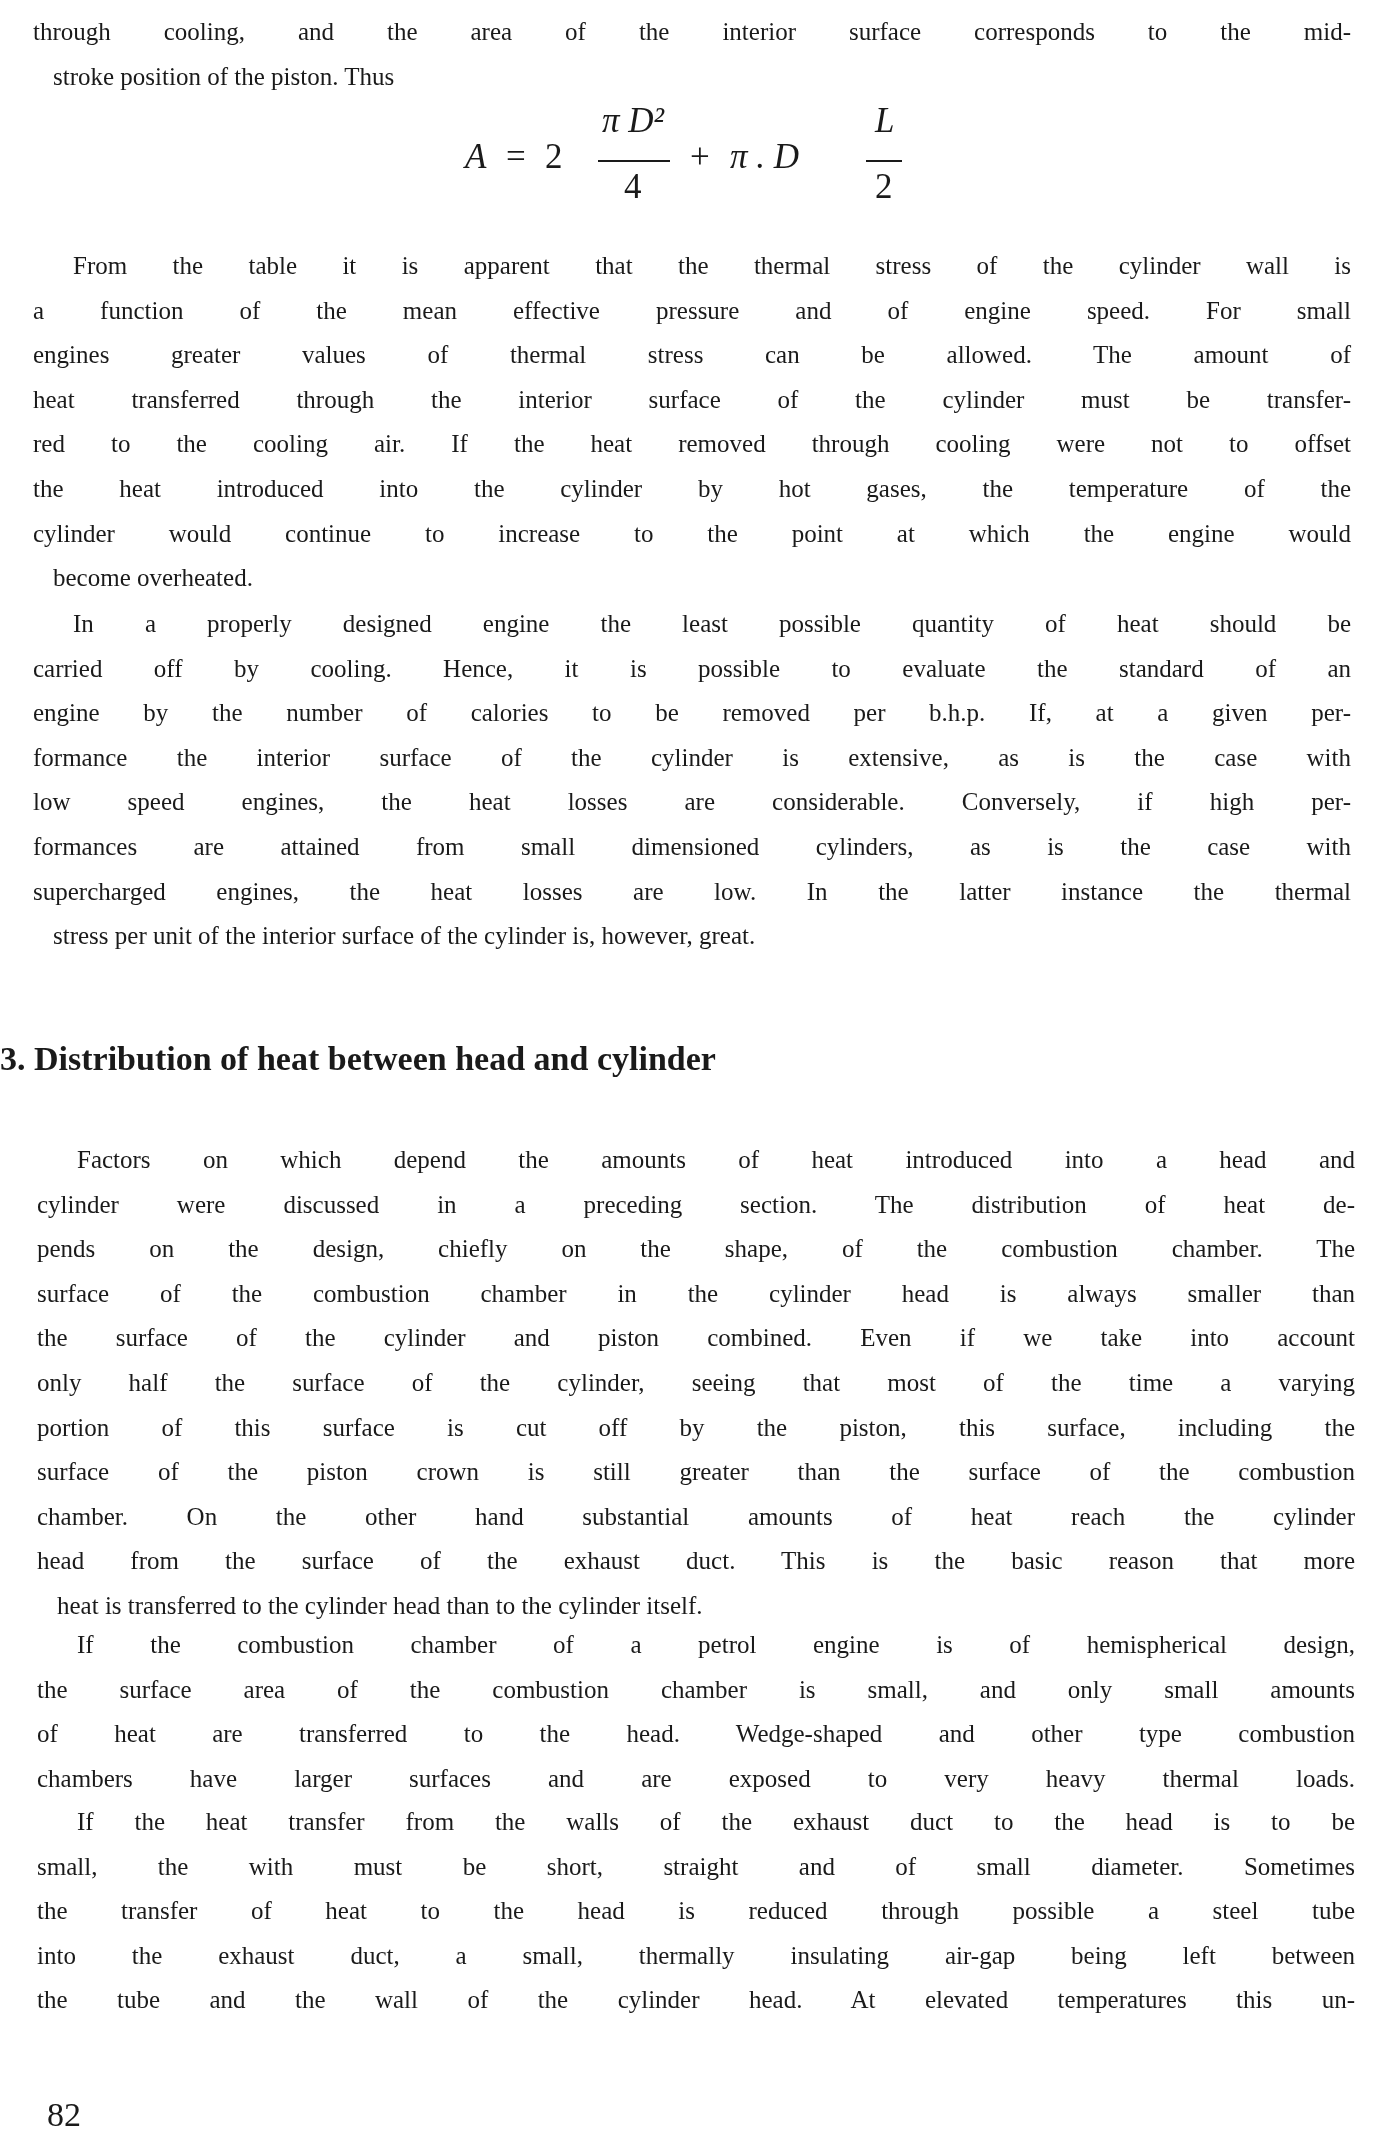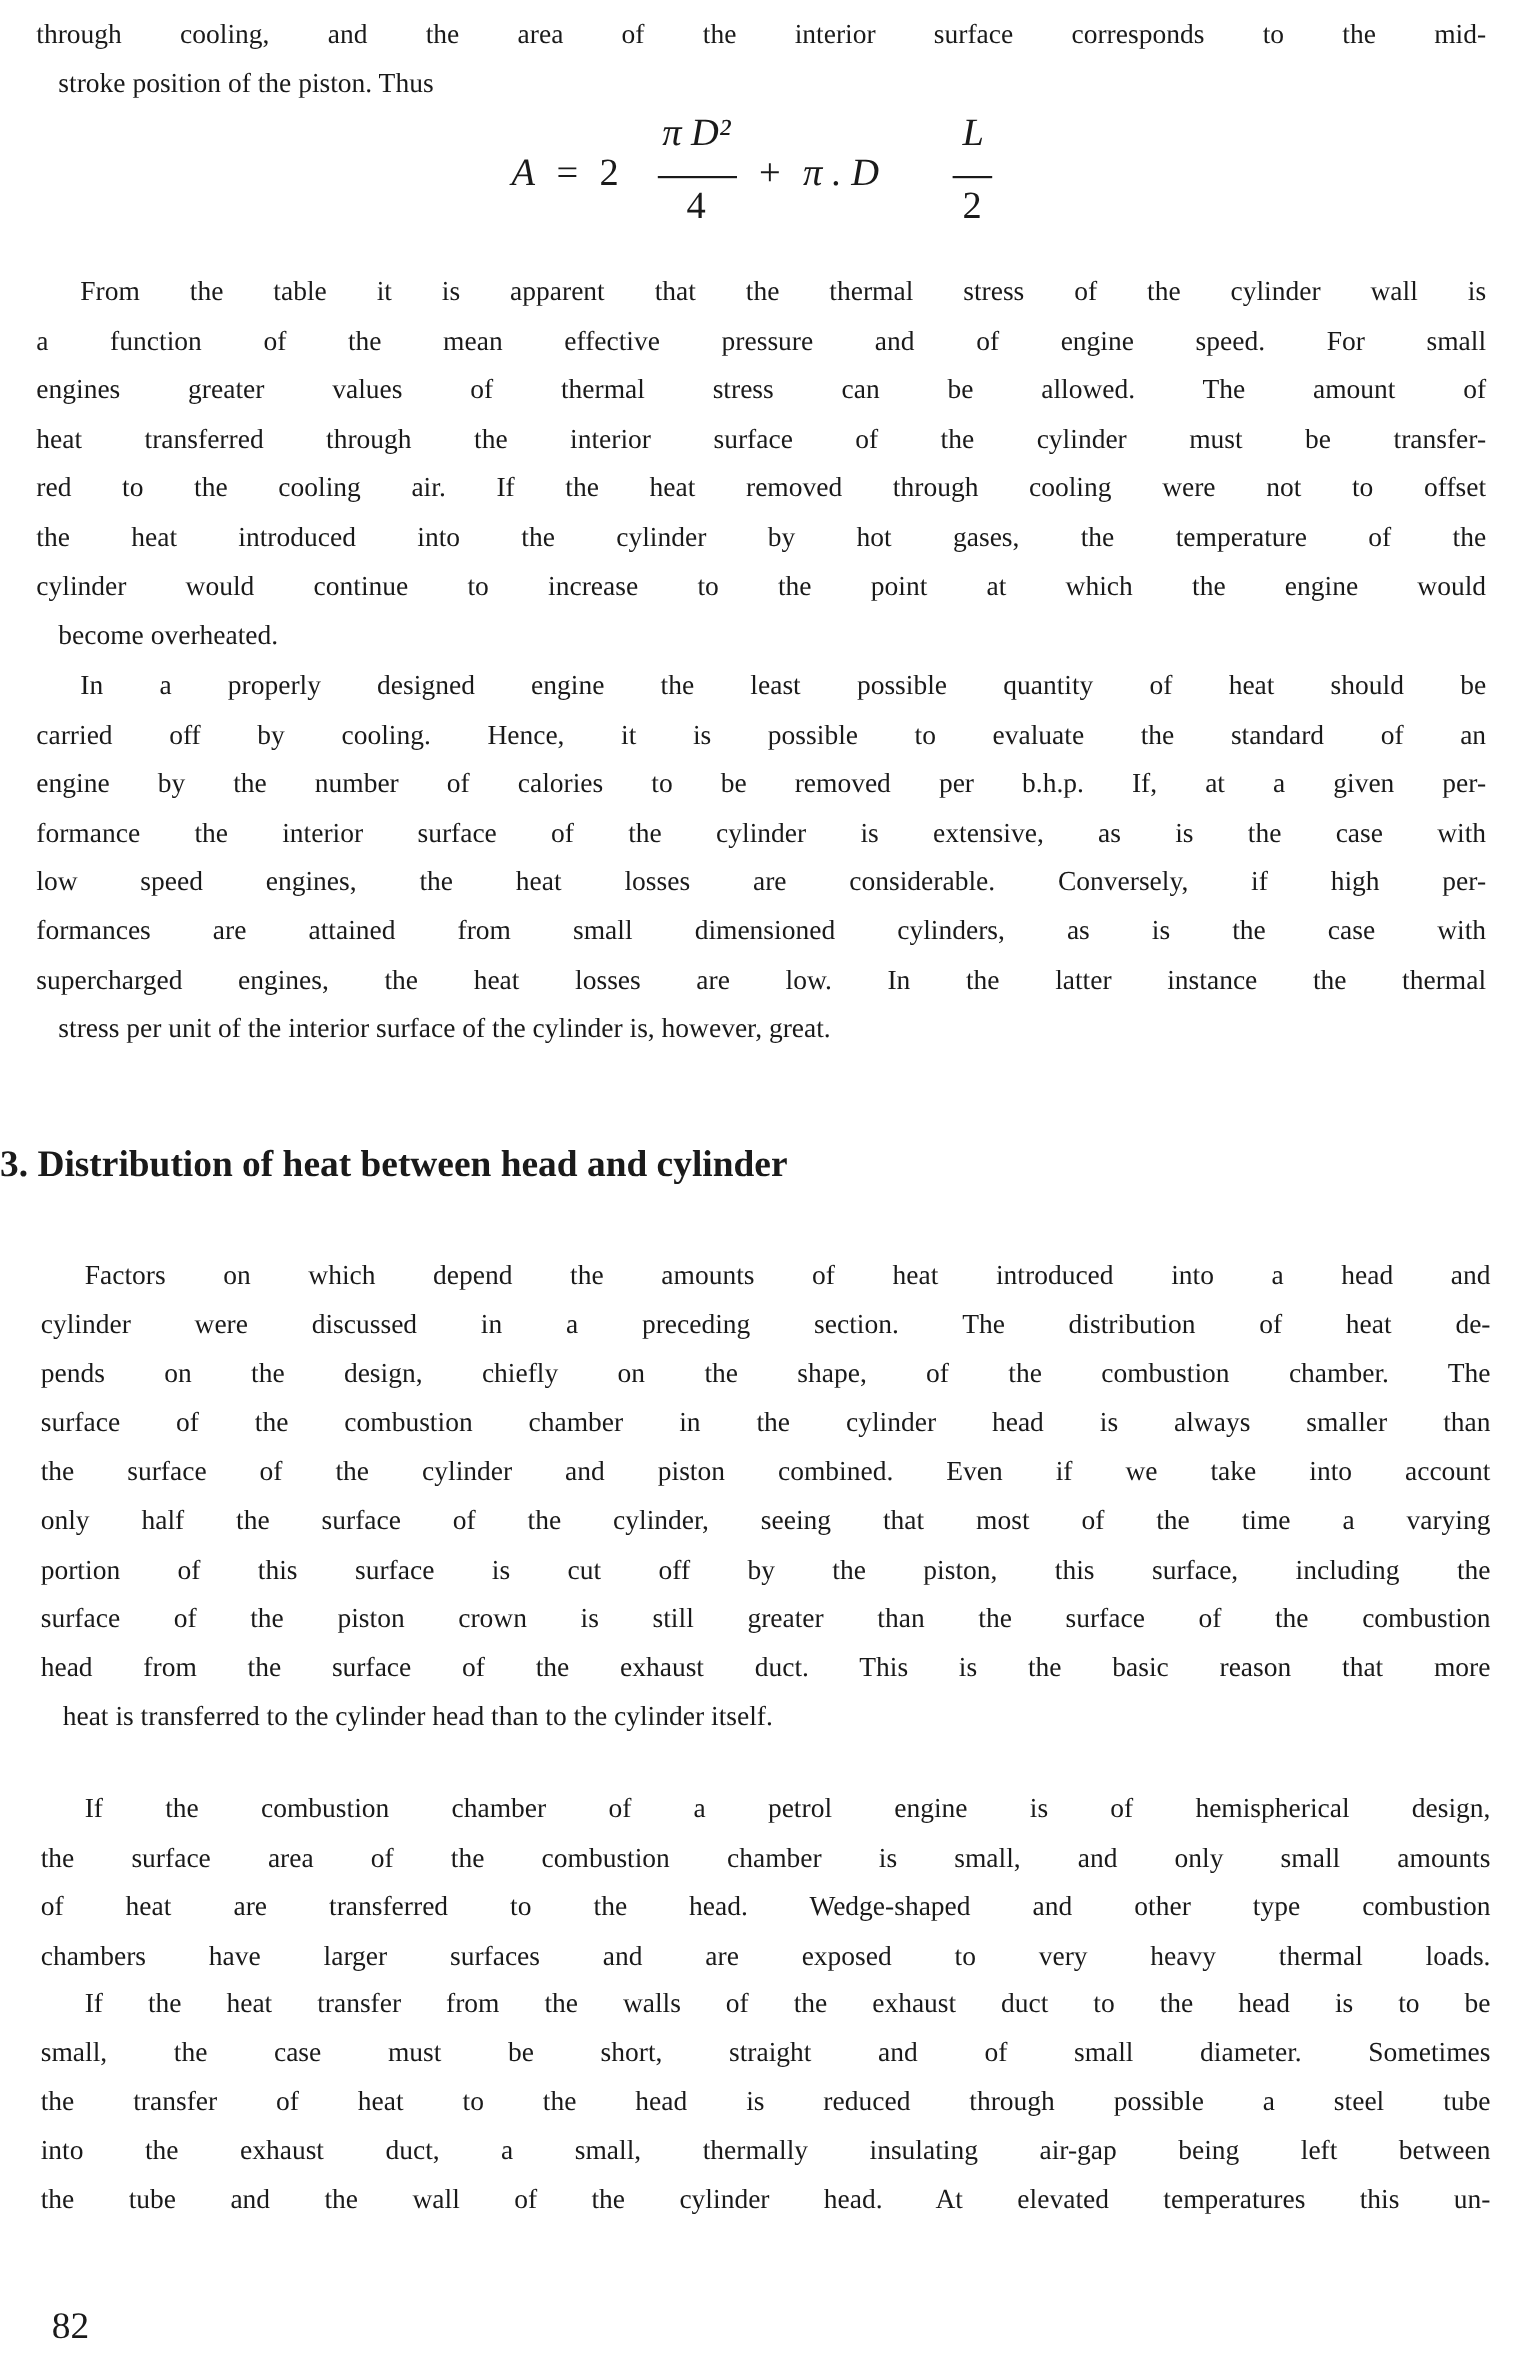--- a/index.html
+++ b/index.html
@@ -85,33 +85,34 @@
 
   <div id="block4">
     <span class="line indent">Factors on which depend the amounts of heat introduced into a head and</span>
     <span class="line">cylinder were discussed in a preceding section. The distribution of heat de-</span>
     <span class="line">pends on the design, chiefly on the shape, of the combustion chamber. The</span>
     <span class="line">surface of the combustion chamber in the cylinder head is always smaller than</span>
     <span class="line">the surface of the cylinder and piston combined. Even if we take into account</span>
     <span class="line">only half the surface of the cylinder, seeing that most of the time a varying</span>
     <span class="line">portion of this surface is cut off by the piston, this surface, including the</span>
     <span class="line">surface of the piston crown is still greater than the surface of the combustion</span>
+    <span class="line">chamber. On the other hand substantial amounts of heat reach the cylinder</span>
     <span class="line">head from the surface of the exhaust duct. This is the basic reason that more</span>
     <span class="line last">heat is transferred to the cylinder head than to the cylinder itself.</span>
   </div>
 
   <div id="block5">
     <span class="line indent">If the combustion chamber of a petrol engine is of hemispherical design,</span>
     <span class="line">the surface area of the combustion chamber is small, and only small amounts</span>
     <span class="line">of heat are transferred to the head. Wedge-shaped and other type combustion</span>
     <span class="line">chambers have larger surfaces and are exposed to very heavy thermal loads.</span>
   </div>
 
   <div id="block6">
     <span class="line indent">If the heat transfer from the walls of the exhaust duct to the head is to be</span>
-    <span class="line">small, the case must be short, straight and of small diameter. Sometimes</span>
+    <span class="line">small, the with must be short, straight and of small diameter. Sometimes</span>
     <span class="line">the transfer of heat to the head is reduced through possible a steel tube</span>
     <span class="line">into the exhaust duct, a small, thermally insulating air-gap being left between</span>
     <span class="line">the tube and the wall of the cylinder head. At elevated temperatures this un-</span>
   </div>
 
   <div class="page-number">82</div>
 </div>
 
 </body></html>

